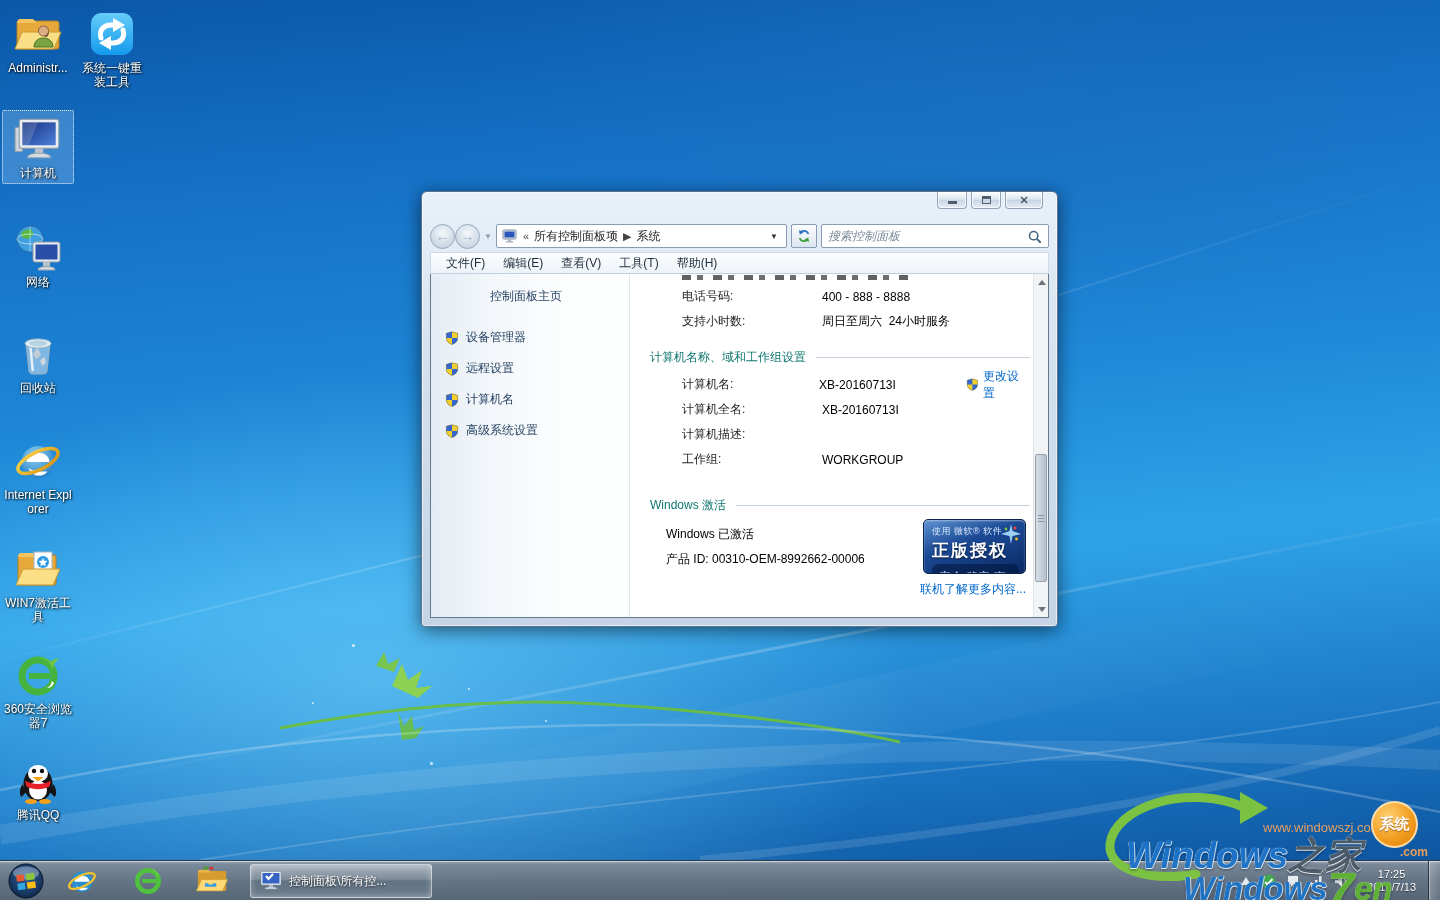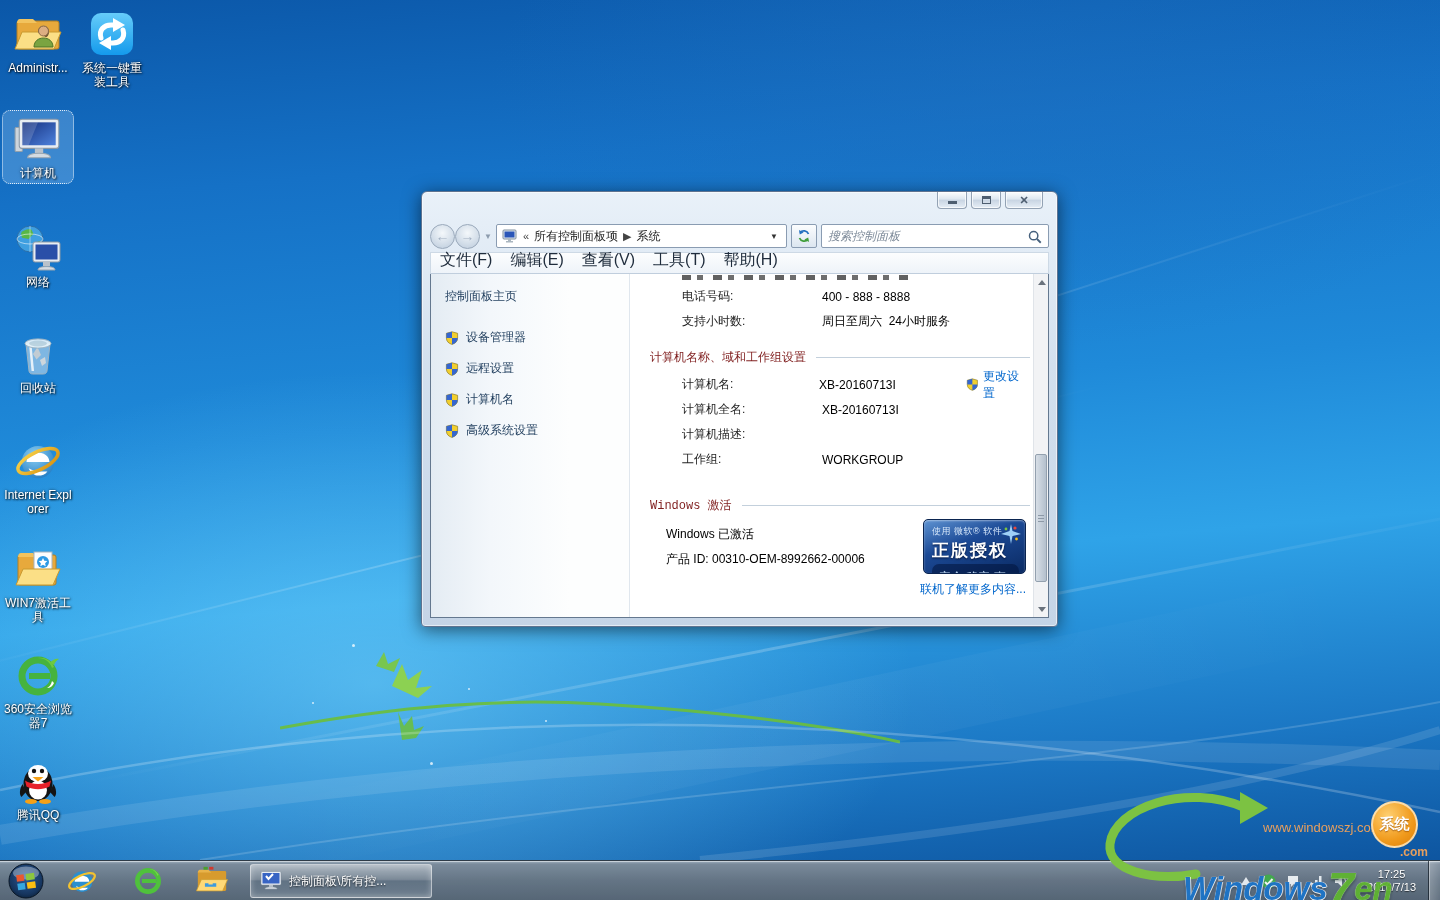--- a/index.html
+++ b/index.html
@@ -15,21 +15,21 @@
     background:radial-gradient(ellipse 800px 400px at 70% 10%, rgba(30,110,190,.45), transparent 65%); }
   .beam { position:absolute; background:linear-gradient(90deg,transparent,rgba(255,255,255,.5),transparent); }
   .spark { position:absolute; width:3px; height:3px; border-radius:50%; background:#fff; opacity:.75; }
   .wall-svg { position:absolute; left:0; bottom:40px; z-index:1; }
 
   
   .dicon { position:absolute; width:72px; padding:3px 1px; text-align:center; z-index:10; cursor:default; }
   .dicon .ibox { height:50px; display:flex; align-items:center; justify-content:center; }
   .dicon .dlabel { margin-top:2px; font-size:12px; line-height:14px; color:#fff;
     text-shadow:1px 1px 2px rgba(0,0,0,.9), 0 0 3px rgba(0,0,0,.6); word-break:break-all; }
-  .dicon.selected { background:rgba(130,185,235,.38); border:1px dotted rgba(255,255,255,.85); border-radius:8px; }
+  .dicon.selected { background:rgba(130,185,235,.38); border:1px dotted rgba(255,255,255,.85); border-radius:2px; }
 
   
   .window { position:absolute; left:421px; top:191px; width:637px; height:436px; z-index:20;
     background:linear-gradient(180deg,#e9f1f9 0%,#d3e0ee 40%,#c4d4e6 100%);
     border:1px solid #5f7390; border-radius:6px 6px 4px 4px;
     box-shadow:0 3px 18px rgba(0,0,0,.55), inset 0 0 0 1px rgba(255,255,255,.55);
     display:flex; flex-direction:column; padding:0 8px 8px; }
   .titlebar { height:28px; position:relative; }
   .caption-btns { position:absolute; top:0; right:6px; display:flex; gap:4px; }
   .cbtn { width:30px; height:17px; border:1px solid #93a2b4; border-top:none; border-radius:0 0 4px 4px;
@@ -52,41 +52,41 @@
   .addr-caret { margin-left:auto; font-size:8px; color:#333; padding:0 3px; cursor:pointer; }
   .refresh-btn { width:26px; height:24px; border:1px solid #8a9cb2; border-radius:2px;
     background:linear-gradient(180deg,#fcfdfe,#dce6f0); display:flex; align-items:center; justify-content:center; cursor:pointer; }
   .searchbox { width:228px; height:24px; background:#fff; border:1px solid #8a9cb2; border-radius:2px;
     display:flex; align-items:center; padding:0 6px; }
   .searchbox input { flex:1; border:none; outline:none; font-size:12px; font-style:italic; color:#333;
     font-family:"Liberation Sans", sans-serif; background:transparent; }
   .searchbox input::placeholder { color:#7d8a99; font-style:italic; }
 
   .menubar { height:22px; background:linear-gradient(180deg,#fcfdfe,#eef3f9); border:1px solid #cdd9e5; border-bottom:1px solid #c0cedd;
-    display:flex; align-items:flex-end; font-size:16px; color:#1f2c3c; }
+    display:flex; align-items:flex-start; padding-left:6px; font-size:12px; color:#1f2c3c; }
   .menu-item { padding:2px 9px; cursor:pointer; }
 
   .client { flex:1; background:#fff; border:1px solid #64788f; border-top:none; display:flex; overflow:hidden; }
   .sidebar { width:199px; position:relative; padding:14px 0 0 14px;
     background:linear-gradient(90deg,#e4ecf3 0%,#f3f7fb 30%,#fdfefe 70%); border-right:1px solid #e0e7ee; font-size:12px; }
-  .side-home { color:#1e3c5c; margin-bottom:24px; cursor:pointer; }
+  .side-home { color:#1e3c5c; margin-bottom:24px; cursor:pointer;margin-left:45px; }
   .side-task { display:flex; align-items:center; gap:7px; margin:14px 0; color:#1e3c5c; cursor:pointer; }
   .see-also { position:absolute; bottom:12px; left:14px; }
   .see-also-h { color:#6d6d6d; margin-bottom:12px; }
   .see-also-item { margin:13px 0; color:#1e3c5c; cursor:pointer; }
 
   .main { flex:1; position:relative; padding:0 18px 0 20px; font-size:12px; overflow:hidden; }
   .clipped-row { margin:1px 0 4px 32px; height:5px; width:232px; opacity:.8;
     background:repeating-linear-gradient(90deg,#3a3a3a 0 9px, transparent 9px 15px, #4a4a4a 15px 21px, transparent 21px 31px); }
   .crow { display:flex; align-items:center; height:25px; padding-left:32px; }
   .clabel { width:140px; color:#1e1e1e; }
   .cvalue { color:#000; white-space:pre-wrap; }
   .link { color:#0066cc; cursor:pointer; }
   .sec-head { display:flex; align-items:center; margin-top:15px; height:17px; padding-left:0; }
-  .sec-title { color:#7f1d1d; padding-right:10px; white-space:nowrap;font-family:Liberation Mono, monospace; }
+  .sec-title { color:#0f766e; padding-right:10px; white-space:nowrap; }
   .sec-rule { flex:1; height:1px; background:#c3d0dc; }
   .chg { display:flex; align-items:center; gap:4px; margin-left:18px; }
 
   .activation { position:relative; }
   .genuine-badge { position:absolute; right:4px; top:22px; width:103px; height:55px; border-radius:5px;
     background:linear-gradient(160deg,#5e93d2 0%,#1c4a96 40%,#0a2a63 100%);
     border:1px solid #0a2450; box-shadow:inset 0 1px 2px rgba(255,255,255,.45);
     padding:5px 6px 0 8px; overflow:hidden; }
   .gb-top { font-size:9px; color:#d6e7fa; letter-spacing:.5px; }
   .gb-mid { font-size:17px; font-weight:bold; color:#fff; letter-spacing:2px; margin-top:1px; text-shadow:0 1px 2px #03143a; }
@@ -587,17 +587,20 @@
   </div>
 </div>
 
 <div class="watermark">
   <svg width="185" height="100" style="position:absolute;left:1096px;top:786px">
     <path d="M150 22 C 90 -4, 18 22, 14 58 C 11 84, 55 96, 100 88" stroke="#7cc242" stroke-width="9" fill="none" stroke-linecap="round"></path>
     <polygon points="144,6 172,22 144,38" fill="#7cc242"></polygon>
   </svg>
   <div class="wm-url">www.windowszj.com</div>
   <div class="wm-badge">系统</div>
+  <div class="wm-line1">
+    <span class="wm-blue">Windows</span><span class="wm-dark">之家</span>
+  </div>
   <div class="wm-line2">
     <span class="wm-blue">Windows</span><span class="wm-green wm-7">7</span><span class="wm-green">en</span>
   </div>
   <div class="wm-url2">.com</div>
 </div>
 
 </body></html>

